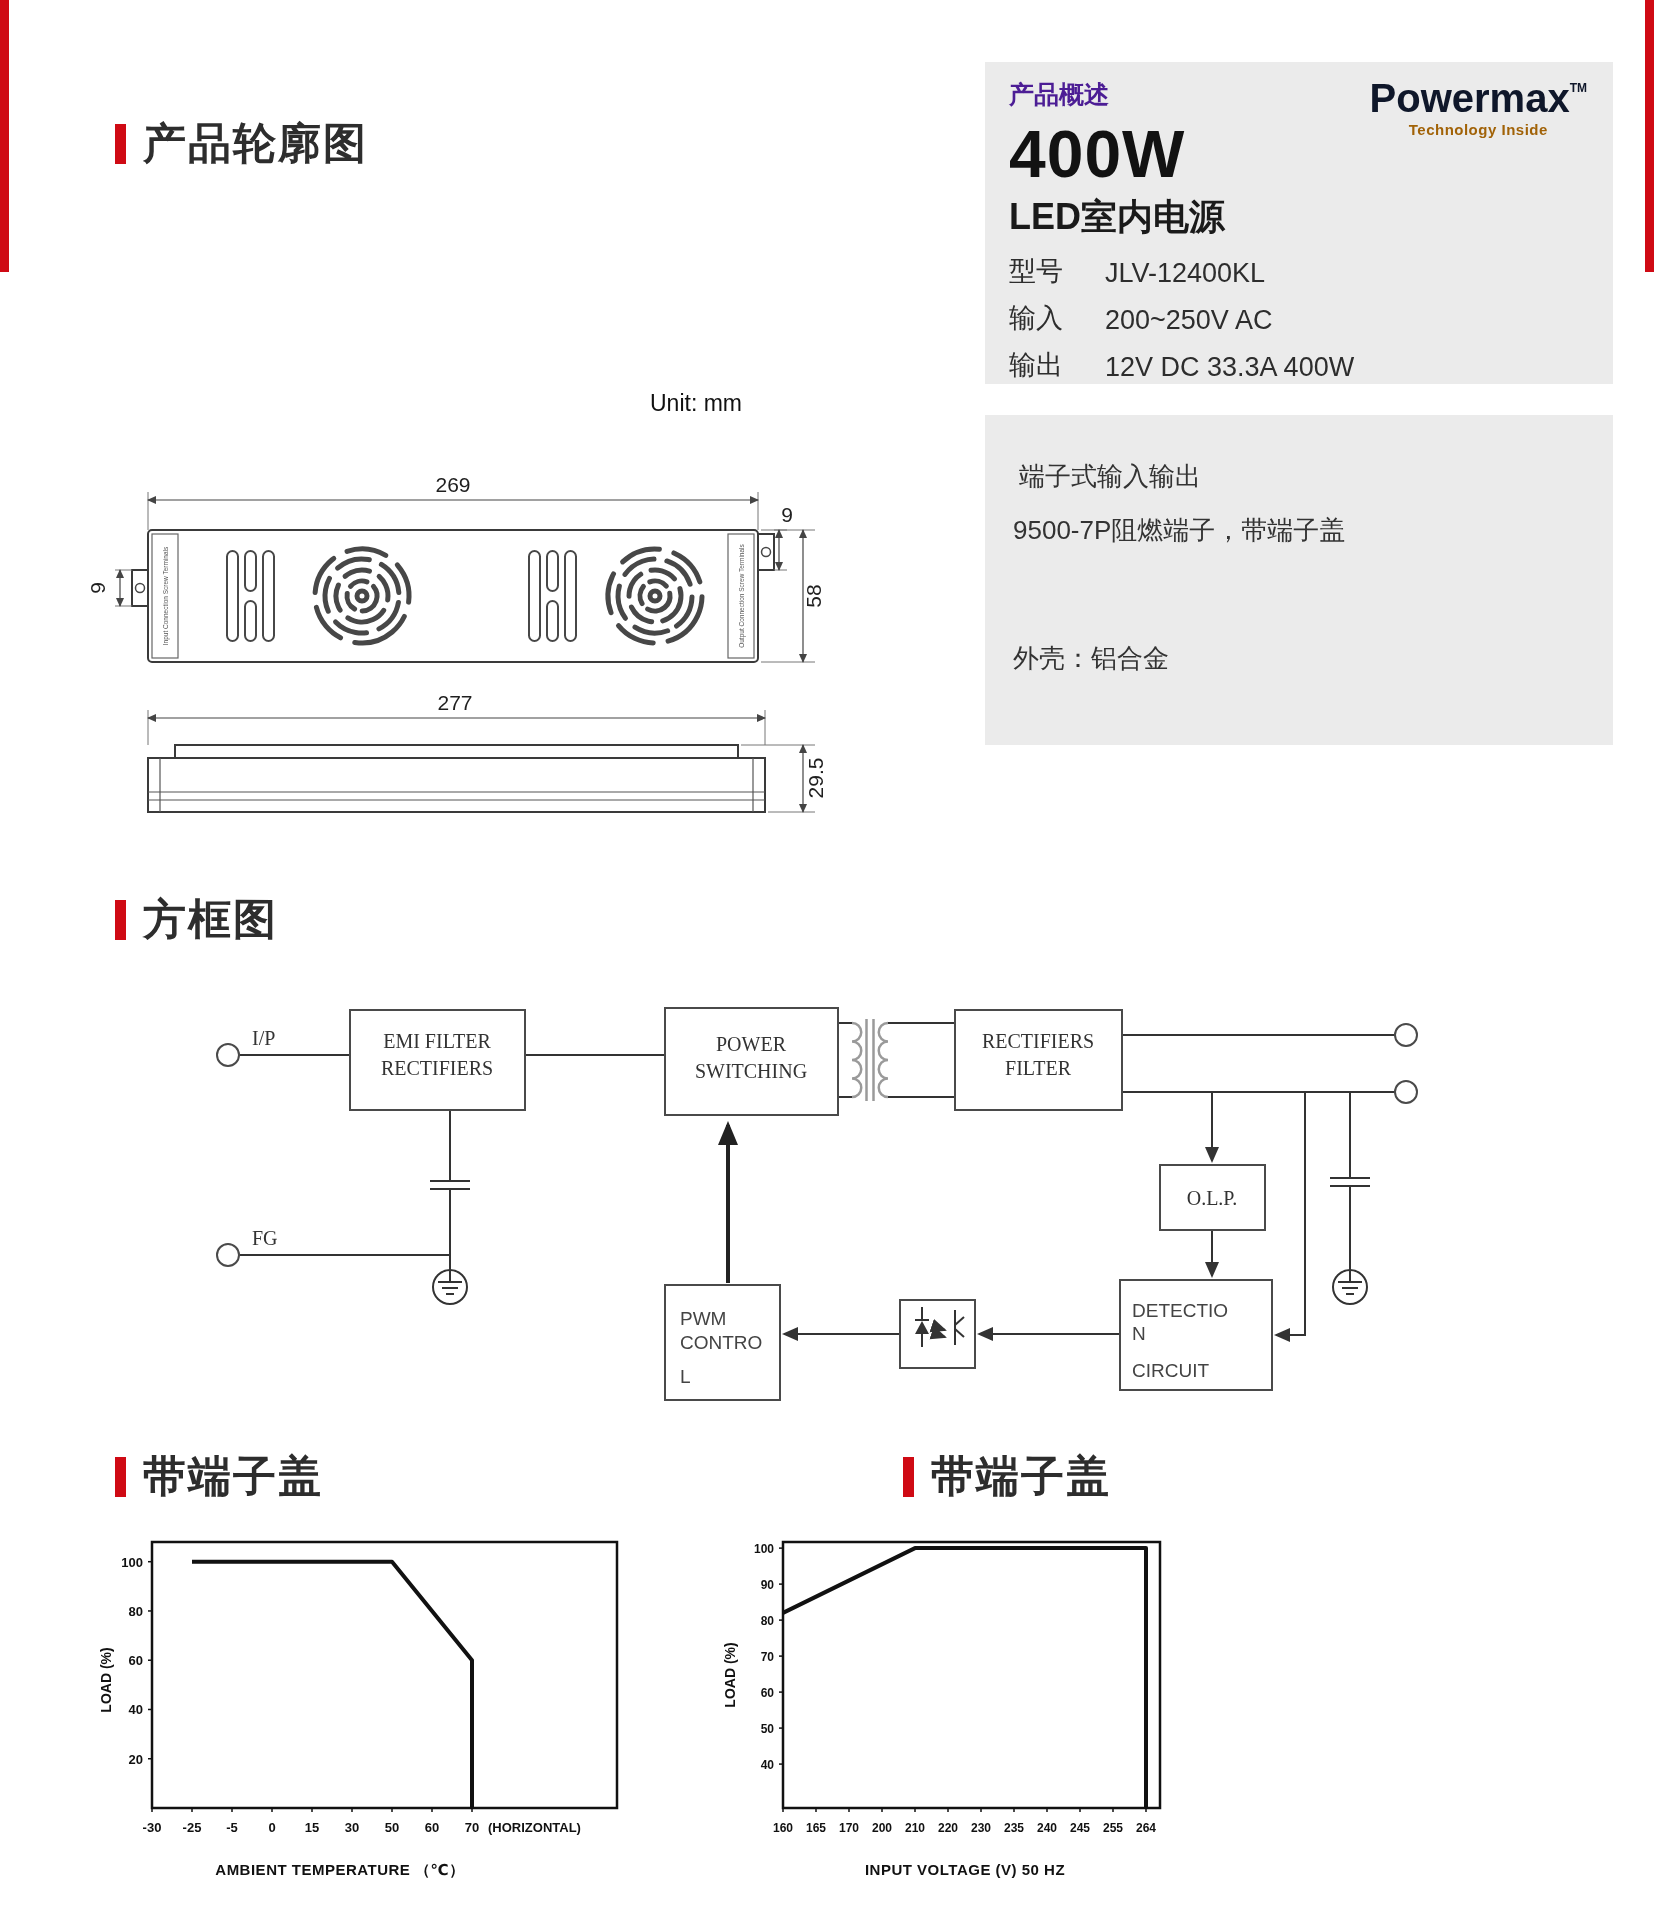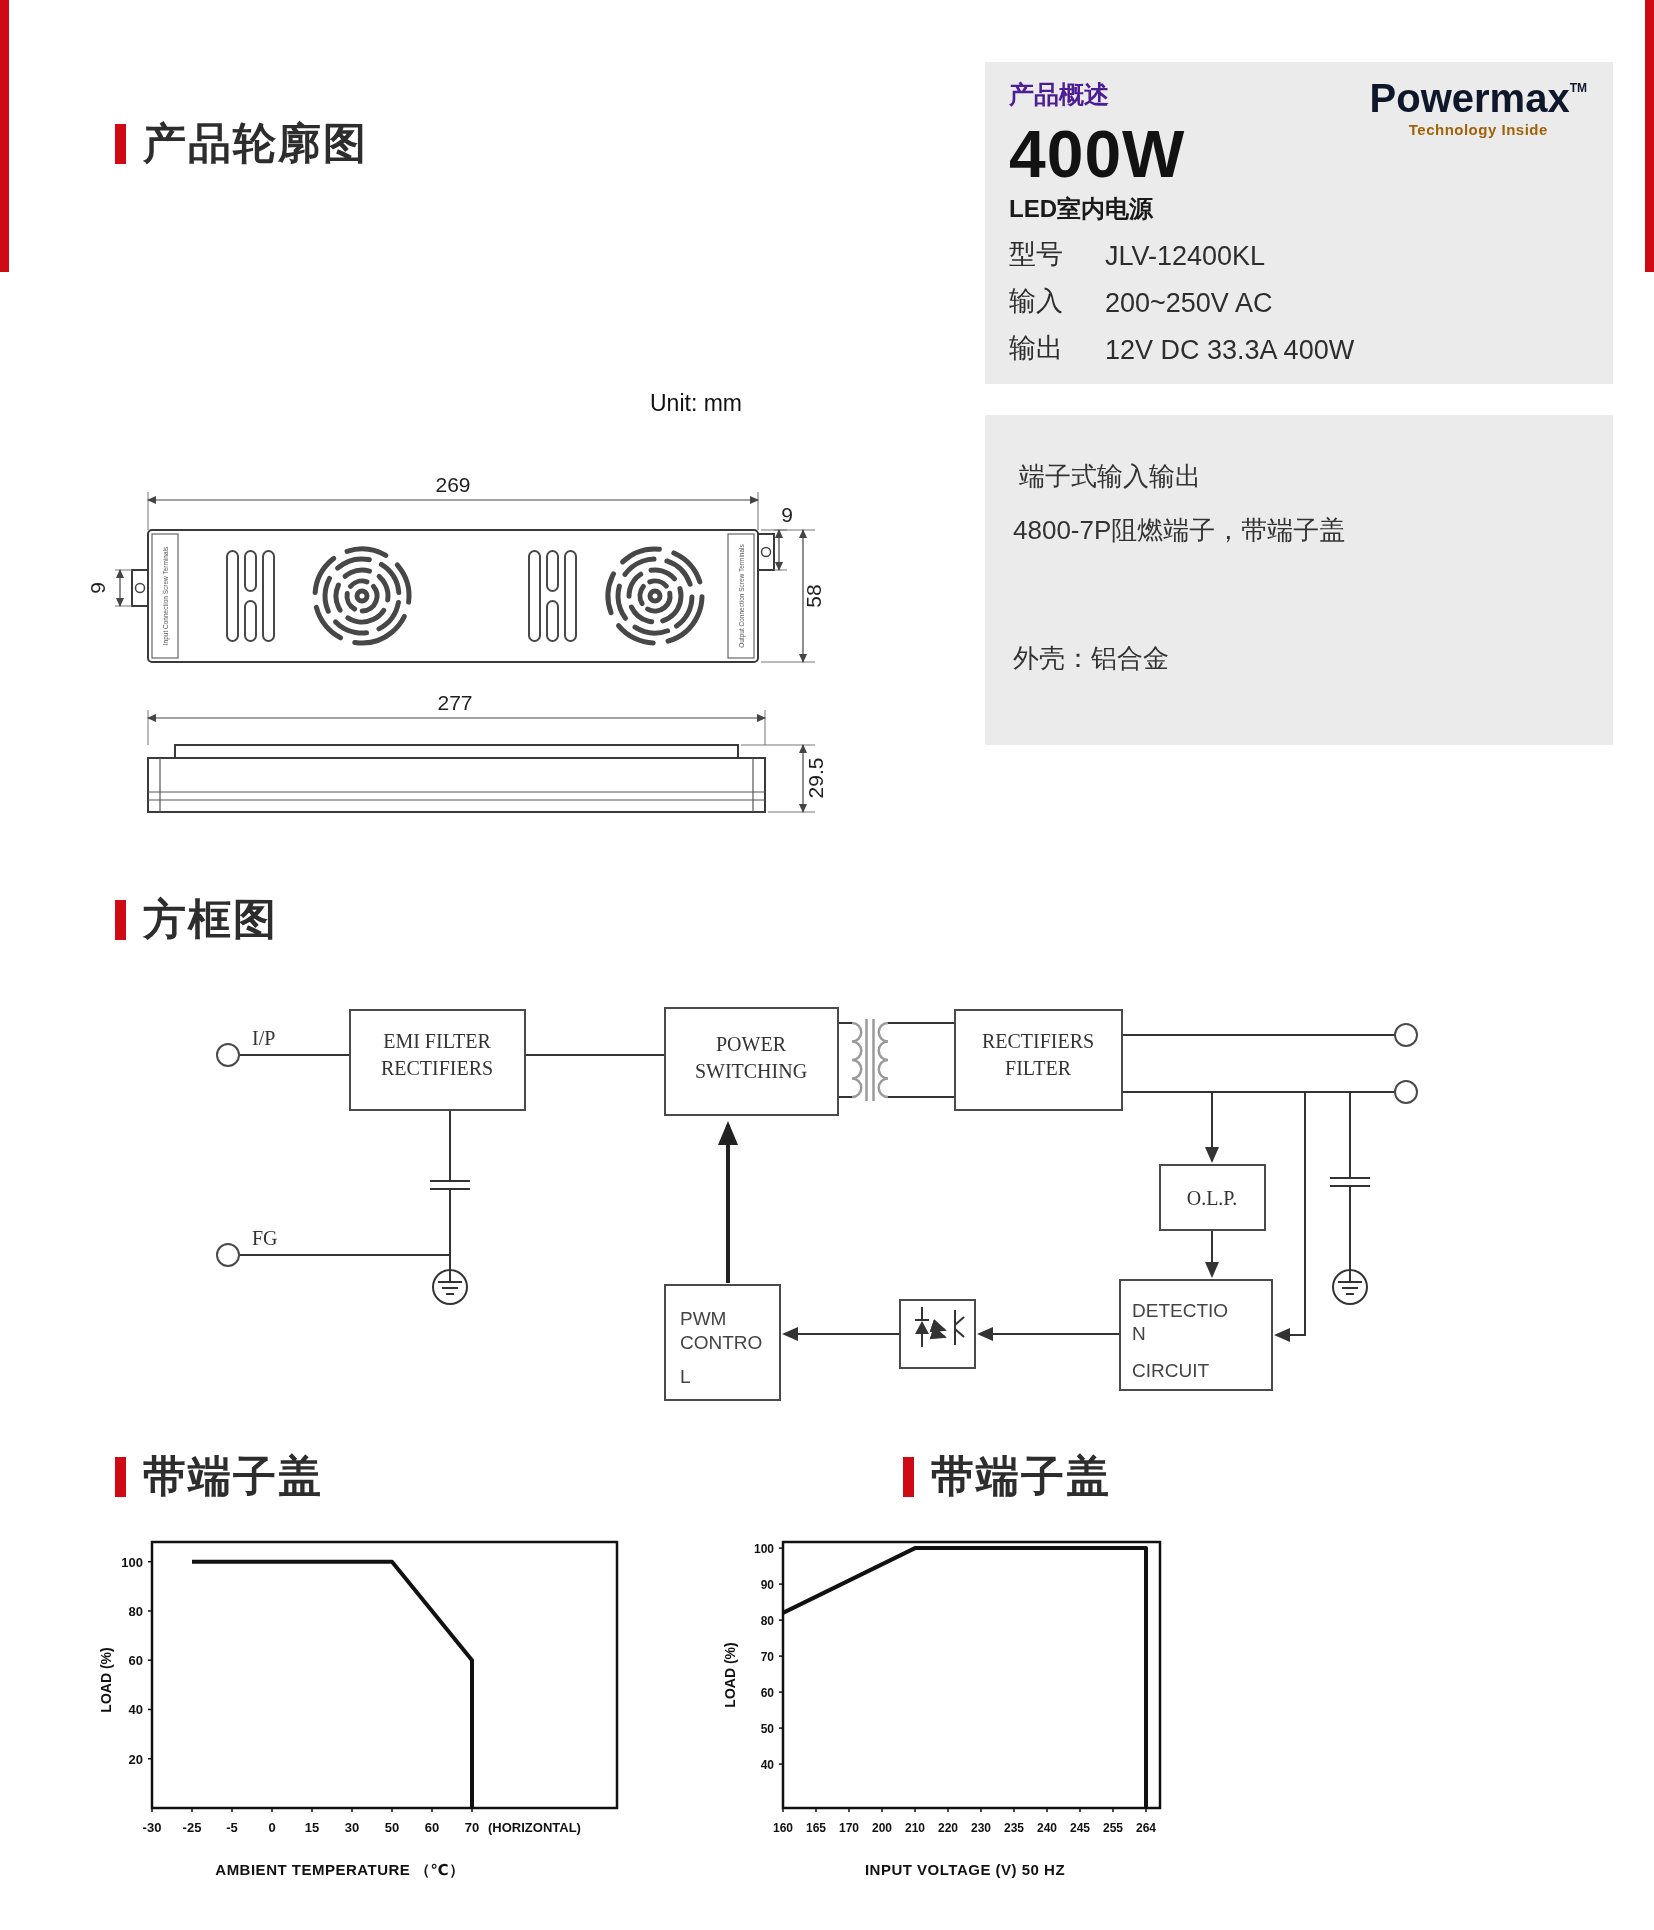--- a/index.html
+++ b/index.html
@@ -9,21 +9,21 @@
   .edge.left{left:0;} .edge.right{right:0;}
 
   .sec-title{position:absolute;display:flex;align-items:center;gap:17px;}
   .redbar{width:11px;height:40px;background:#cf0a14;}
   .sec-text{font-size:43px;font-weight:bold;color:#2d2d2d;letter-spacing:2px;line-height:1;}
 
   .card{position:absolute;background:#ebebeb;box-sizing:border-box;}
   .overview-card{left:985px;top:62px;width:628px;height:322px;padding:16px 24px;}
   .ov-label{font-size:25px;font-weight:700;color:#4c1d95;}
   .ov-watt{font-size:66px;font-weight:700;color:#121212;margin-top:10px;letter-spacing:1px;line-height:1;}
-  .ov-sub{font-size:24px;font-weight:700;color:#1a1a1a;margin-top:6px;}
+  .ov-sub{font-size:36px;font-weight:700;color:#1a1a1a;margin-top:6px;}
   .spec{margin-top:11px;font-size:27px;color:#2d2d2d;display:flex;align-items:flex-end;}
   .spec-key{width:96px;flex:none;}
 
   .brand{position:absolute;right:26px;top:16px;text-align:center;}
   .brand-name{font-size:40px;color:#0f172a;line-height:1;white-space:nowrap;}
   .p1{font-weight:600;} .p2{font-weight:800;}
   .tm{font-size:12px;font-weight:700;vertical-align:20px;}
   .brand-tag{font-size:15px;font-weight:700;color:#a16207;margin-top:3px;letter-spacing:.5px;}
 
   .features-card{left:985px;top:415px;width:628px;height:330px;}
@@ -82,21 +82,21 @@
       <span class="spec-val">200~250V AC</span>
     </div>
     <div class="spec">
       <span class="spec-key">输出</span>
       <span class="spec-val">12V DC 33.3A 400W</span>
     </div>
   </div>
 
   <div class="card features-card">
     <div class="f-line f1">端子式输入输出</div>
-    <div class="f-line f2">4800-7P阻燃端子，带端子盖</div>
+    <div class="f-line f2">9500-7P阻燃端子，带端子盖</div>
     <div class="f-line f3">外壳：铝合金</div>
   </div>
 
   <div class="unit-label">Unit: mm</div>
 
   <svg style="left:75px;top:430px;" width="860" height="420" viewBox="0 0 860 420">
     <defs>
       <marker id="dimS" markerUnits="userSpaceOnUse" markerWidth="10" markerHeight="8" refX="1" refY="4" orient="auto">
           <path d="M9,0 L0,4 L9,8 z" fill="#444"></path>
         </marker>

